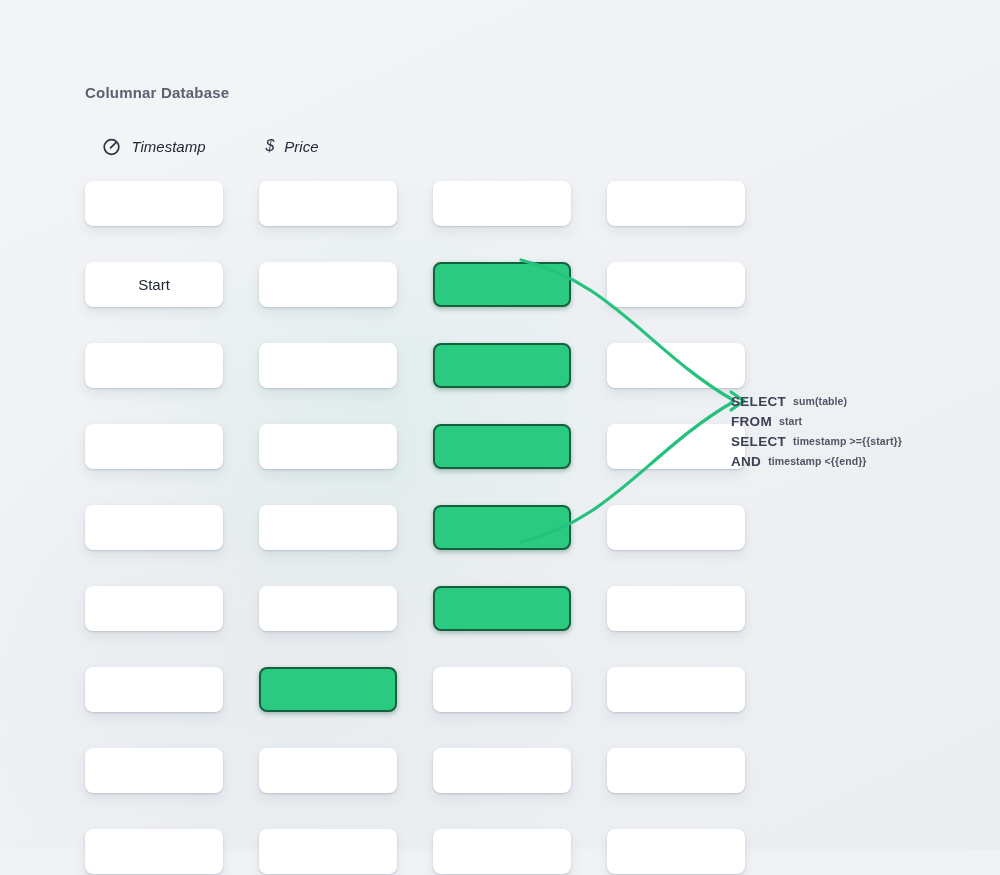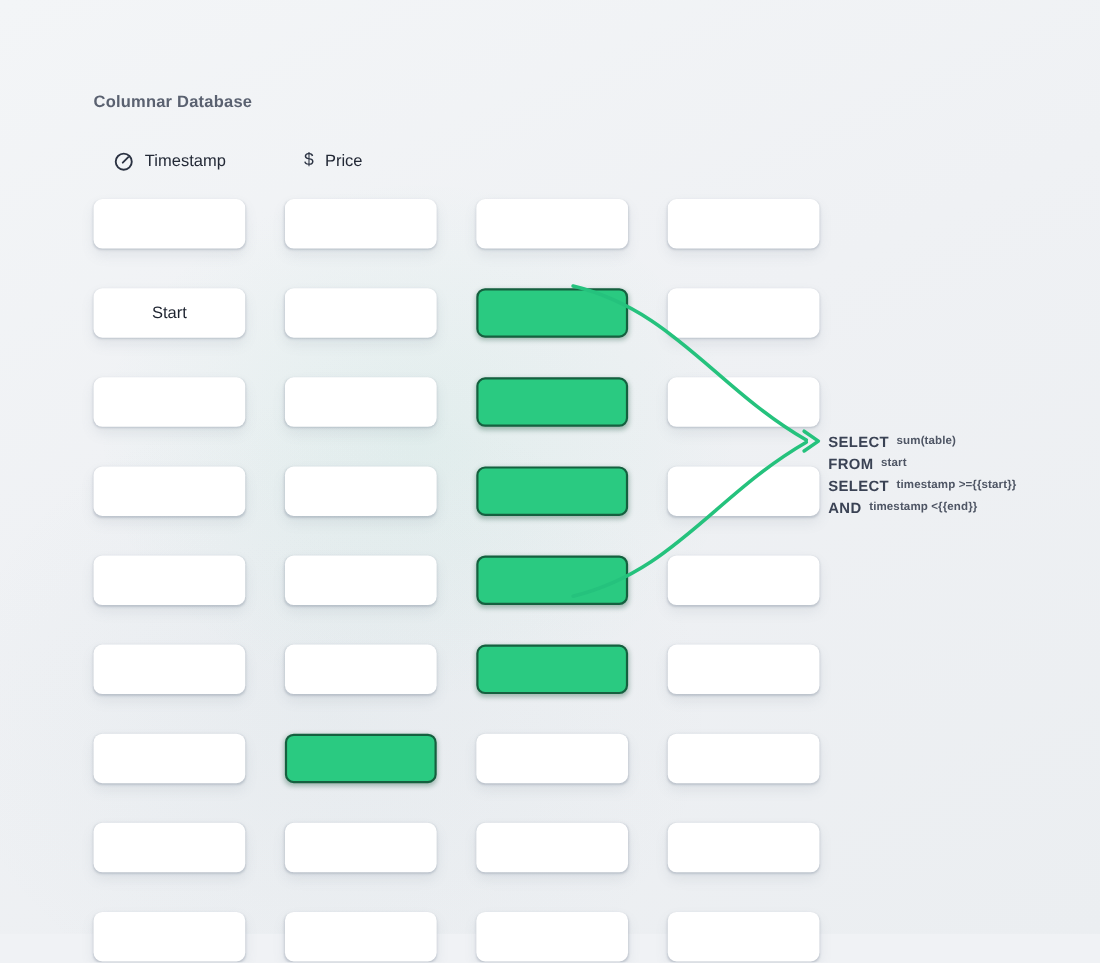--- a/index.html
+++ b/index.html
@@ -15,21 +15,21 @@
       radial-gradient(420px 340px at 380px 400px, rgba(45,190,140,0.07), rgba(45,190,140,0) 70%),
       radial-gradient(500px 420px at 300px 650px, rgba(120,160,170,0.06), rgba(120,160,170,0) 70%),
       linear-gradient(155deg,#f3f5f7 0%,#eff1f4 45%,#ebeef1 100%);
   }
   .page-title{
     position:absolute;left:85px;top:84px;
     font-size:15px;font-weight:700;color:#5a6170;letter-spacing:.2px;
   }
   .headers{
     position:absolute;left:85px;top:133px;width:585px;height:26px;
-    display:grid;grid-template-columns:repeat(4,138px);column-gap:11px;
+    display:grid;grid-template-columns:repeat(4,138px);font-style:italic;
   }
   .header{
     display:flex;align-items:center;justify-content:center;gap:10px;
     font-size:15px;font-weight:500;color:#232936;
   }
   .header svg{display:block;}
   .dollar-glyph{font-size:16px;font-weight:500;color:#2b3242;line-height:1;}
   .grid{
     position:absolute;left:85px;top:181px;
     display:grid;grid-template-columns:repeat(4,138px);
@@ -42,21 +42,21 @@
     display:flex;align-items:center;justify-content:center;
     font-size:15px;font-weight:500;color:#1e2430;
   }
   .cell.hl{
     background:#2aca81;
     border:2px solid #15603f;
     box-shadow:0 2px 5px rgba(18,80,55,.35);
   }
   .arrows{position:absolute;left:0;top:0;pointer-events:none;}
   .query{
-    position:absolute;left:753px;top:391px;text-align:center;
+    position:absolute;left:731px;top:391px;text-align:center;
   }
   .query-line{
     height:20px;display:flex;align-items:center;gap:7px;white-space:nowrap;
   }
   .kw{font-size:13.5px;font-weight:800;color:#3a4254;letter-spacing:.3px;}
   .arg{font-size:10.5px;font-weight:600;color:#4e5564;letter-spacing:.1px;}
 </style>
 </head>
 <body>
 

